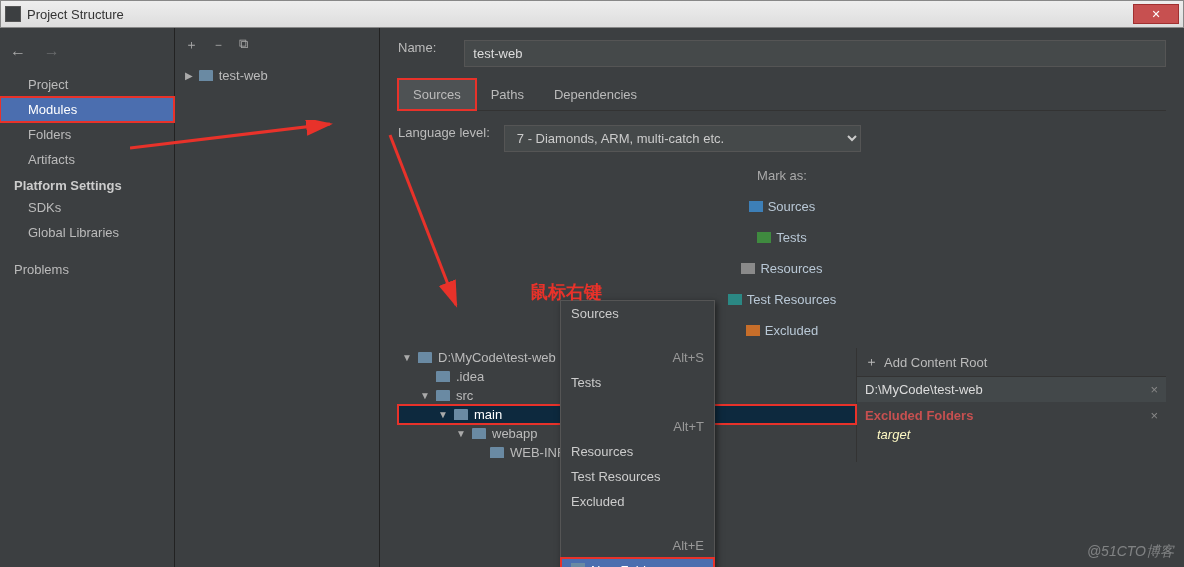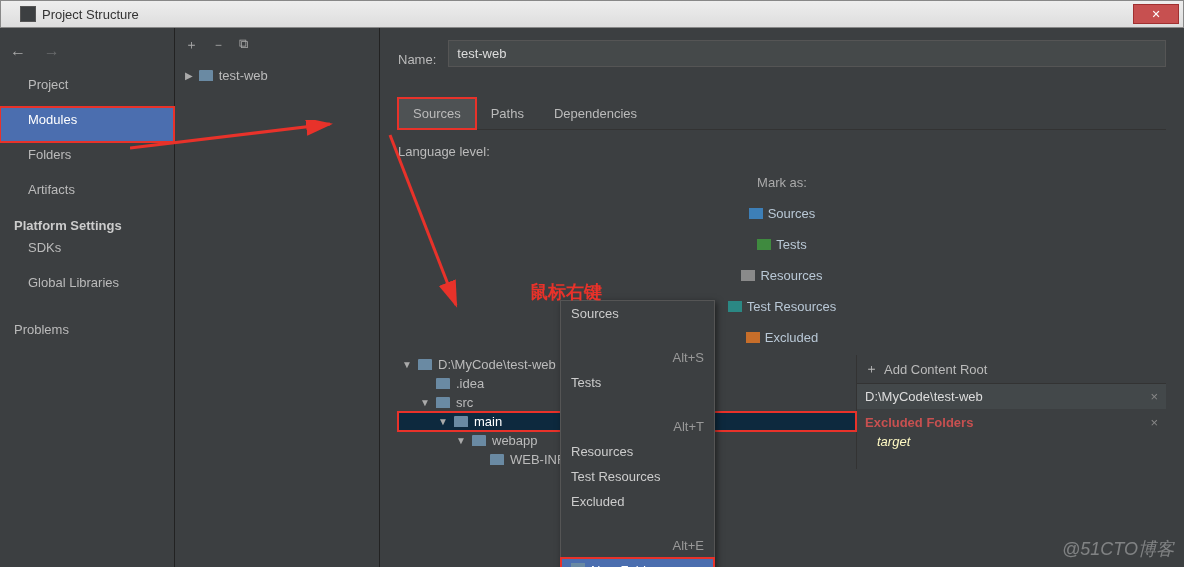--- a/index.html
+++ b/index.html
@@ -1,41 +1,41 @@
 <!DOCTYPE html>
 <html><head>
 <meta charset="utf-8">
 <style>
   * { box-sizing: border-box; margin: 0; padding: 0; font-family: "Segoe UI", Arial, sans-serif; font-size: 13px; }
   body { background: #2b2b2b; width: 1184px; height: 567px; overflow: hidden; position: relative; color: #bbb; }
 
-  .titlebar { height: 28px; background: linear-gradient(#eee,#ddd); border: 1px solid #888; display: flex; align-items: center; padding-left: 19px; }
+  .titlebar { height: 28px; background: linear-gradient(#eee,#ddd); border: 1px solid #888; display: flex; align-items: center; padding-left: 4px; }
   .titlebar .icon { width: 16px; height: 16px; background:#3c3f41; border:1px solid #555; margin-right:6px;}
   .titlebar .title { color:#333; font-size:13px; flex:1;}
   .titlebar .close { width:46px; height:20px; background:#c75050; color:#fff; text-align:center; line-height:18px; border:1px solid #a03030; font-size:11px; margin-right:4px;}
 
   .workarea { display:flex; height: calc(100% - 28px); background:#3c3f41; position:relative;}
   
   .sidebar { width:175px; background:#3c3f41; border-right:1px solid #222; padding-top:10px;}
   .sidebar .nav-arrows { padding:4px 10px 12px; color:#aaa;}
   .sidebar .nav-arrows span{margin-right:14px; font-size:16px;}
   .sidebar .heading { color:#ccc; font-weight:bold; padding:6px 14px 2px;}
-  .sidebar .item { padding:5px 14px 15px 28px; color:#bbb; cursor:pointer;}
+  .sidebar .item { padding:5px 14px 5px 28px; color:#bbb; cursor:pointer;}
   .sidebar .item.selected { background:#4b6eaf; color:#fff;}
   .sidebar .item.boxed { outline:2px solid #e8322a; outline-offset:-1px; }
 
   .midcol { width:205px; background:#3c3f41; border-right:1px solid #222;}
   .midtoolbar { display:flex; gap:14px; padding:8px 10px; color:#aaa; font-size:16px; }
   .midtree { padding:4px 8px;}
   .midtree .row { display:flex; align-items:center; gap:6px; color:#bbb; padding:2px 2px;}
   .midtree .arrow { color:#aaa; font-size:10px;}
   .folder-icon { width:14px; height:11px; background:#6a8aa3; display:inline-block; border-radius:1px 1px 0 0;}
 
   .main { flex:1; background:#3c3f41; padding:12px 18px 0; position:relative;}
-  .namerow { display:flex; align-items:flex-end; gap:12px; margin-bottom:31px;}
+  .namerow { display:flex; align-items:flex-start; gap:28px; margin-bottom:12px;}
   .namerow label{color:#bbb;}
   .namerow input{ flex:1; background:#45494a; border:1px solid #555; color:#ddd; padding:5px 8px; max-width:722px;}
 
   .tabs { display:flex; border-bottom:1px solid #333; margin-bottom:14px;}
   .tabs .tab { padding:7px 14px; color:#bbb; cursor:pointer; border:1px solid transparent; }
   .tabs .tab.active { background:#4e5254; border:1px solid #555; border-bottom-color:#4e5254;}
   .tabs .tab.boxed { outline:2px solid #e8322a; outline-offset:-1px;}
 
   .langrow { display:flex; align-items:flex-start; gap:14px; margin-bottom:16px;}
   .langrow select { background:#45494a; border:1px solid #555; color:#ccc; padding:4px 8px; width:357px;}
@@ -64,21 +64,21 @@
   .rp-item{ padding:2px 8px 2px 20px; color:#fef9c3;font-style:italic;}
 
   .ctxmenu{ position:absolute; left:560px; top:272px; width:155px; background:#3c3f41; border:1px solid #555; box-shadow:2px 2px 6px rgba(0,0,0,.5); z-index:50;}
   .ctxmenu .mi{ padding:5px 10px; color:#ccc; display:flex; cursor:pointer;}
   .ctxmenu .mi .sc{margin-left:auto; color:#999;margin-top:44px;}
   .ctxmenu .mi.sel{ background:#4b6eaf; color:#fff;text-align:center;}
   .ctxmenu .mi.boxed{ outline:2px solid #e8322a; outline-offset:-1px;}
   .ctxmenu .mi .fic{width:14px; height:11px; background:#6a8aa3; margin-right:6px;}
 
   .annot-ch { position:absolute; color:#e8322a; font-size:18px; font-weight:bold; left:530px; top:252px; z-index:60;}
-  .watermark{ position:absolute; right:10px; bottom:6px; color:rgba(255,255,255,.35); font-style:italic; font-size:18px;}
+  .watermark{ position:absolute; right:10px; bottom:6px; color:rgba(255,255,255,.35); font-style:italic; font-size:14px;}
 
   svg.arrow-ann{position:absolute; z-index:55; pointer-events:none;}
 </style>
 </head>
 <body>
 
 <div class="titlebar">
   <span class="icon"></span>
   <span class="title">Project Structure</span>
   <div class="close">✕</div>
@@ -123,20 +123,23 @@
     </div>
 
     <div class="tabs">
       <div class="tab active boxed">Sources</div>
       <div class="tab">Paths</div>
       <div class="tab">Dependencies</div>
     </div>
 
     <div class="langrow">
       <label>Language level:</label>
+      <select>
+        <option>7 - Diamonds, ARM, multi-catch etc.</option>
+      </select>
     </div>
 
     <div class="markrow">
       <span class="label">Mark as:</span>
       <span class="markitem">
           <span class="mk-ic mk-blue"></span>
           <span>Sources</span>
         </span>
       <span class="markitem">
           <span class="mk-ic mk-green"></span>

